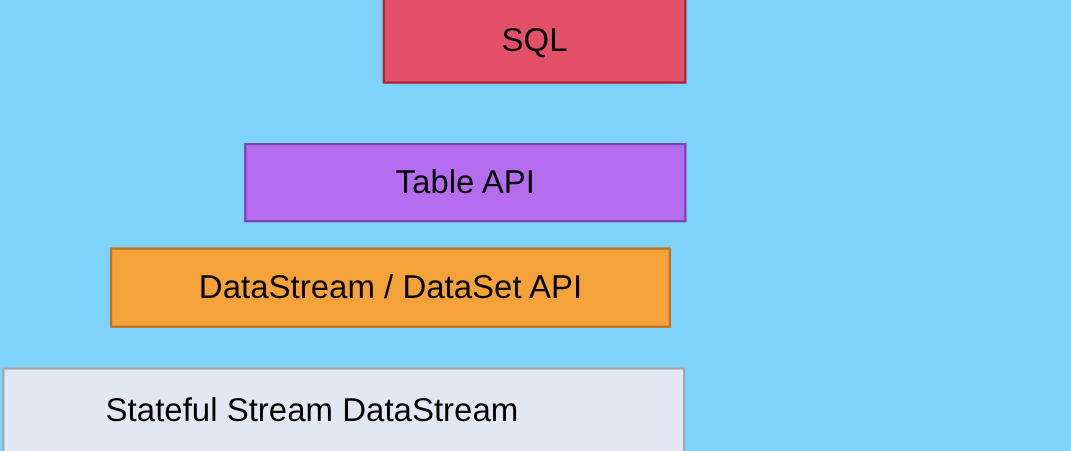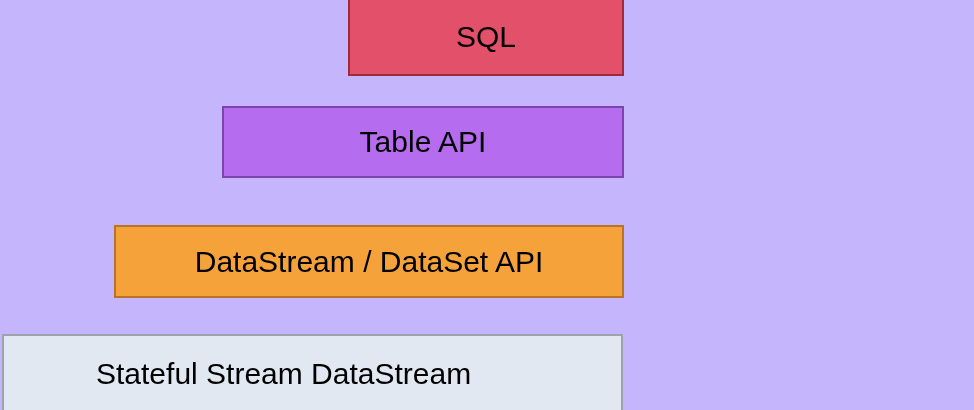--- a/index.html
+++ b/index.html
@@ -7,21 +7,21 @@
     padding: 0;
     background: #000000;
   }
   body {
     font-family: "Liberation Sans", sans-serif;
   }
   #canvas {
     position: relative;
     width: 974px;
     height: 410px;
-    background: #c4b5fd;
+    background: #7dd3fc;
     overflow: hidden;
   }
   .layer-box {
     position: absolute;
     box-sizing: border-box;
     display: flex;
     align-items: center;
     justify-content: center;
     border-style: solid;
     border-width: 2px;
@@ -43,31 +43,31 @@
     width: 276px;
     height: 78px;
     background: #e35069;
     border-color: #a02a3c;
     font-size: 30px;
   }
 
   
   #layer-table-api {
     left: 222px;
-    top: 106px;
+    top: 130px;
     width: 402px;
     height: 72px;
     background: #b56cef;
     border-color: #7d44ad;
     font-size: 30px;
   }
 
   
   #layer-datastream-api {
-    left: 114px;
+    left: 100px;
     top: 225px;
     width: 510px;
     height: 73px;
     background: #f5a23a;
     border-color: #b87424;
     font-size: 30px;
   }
 
   
   #layer-stateful-stream {

